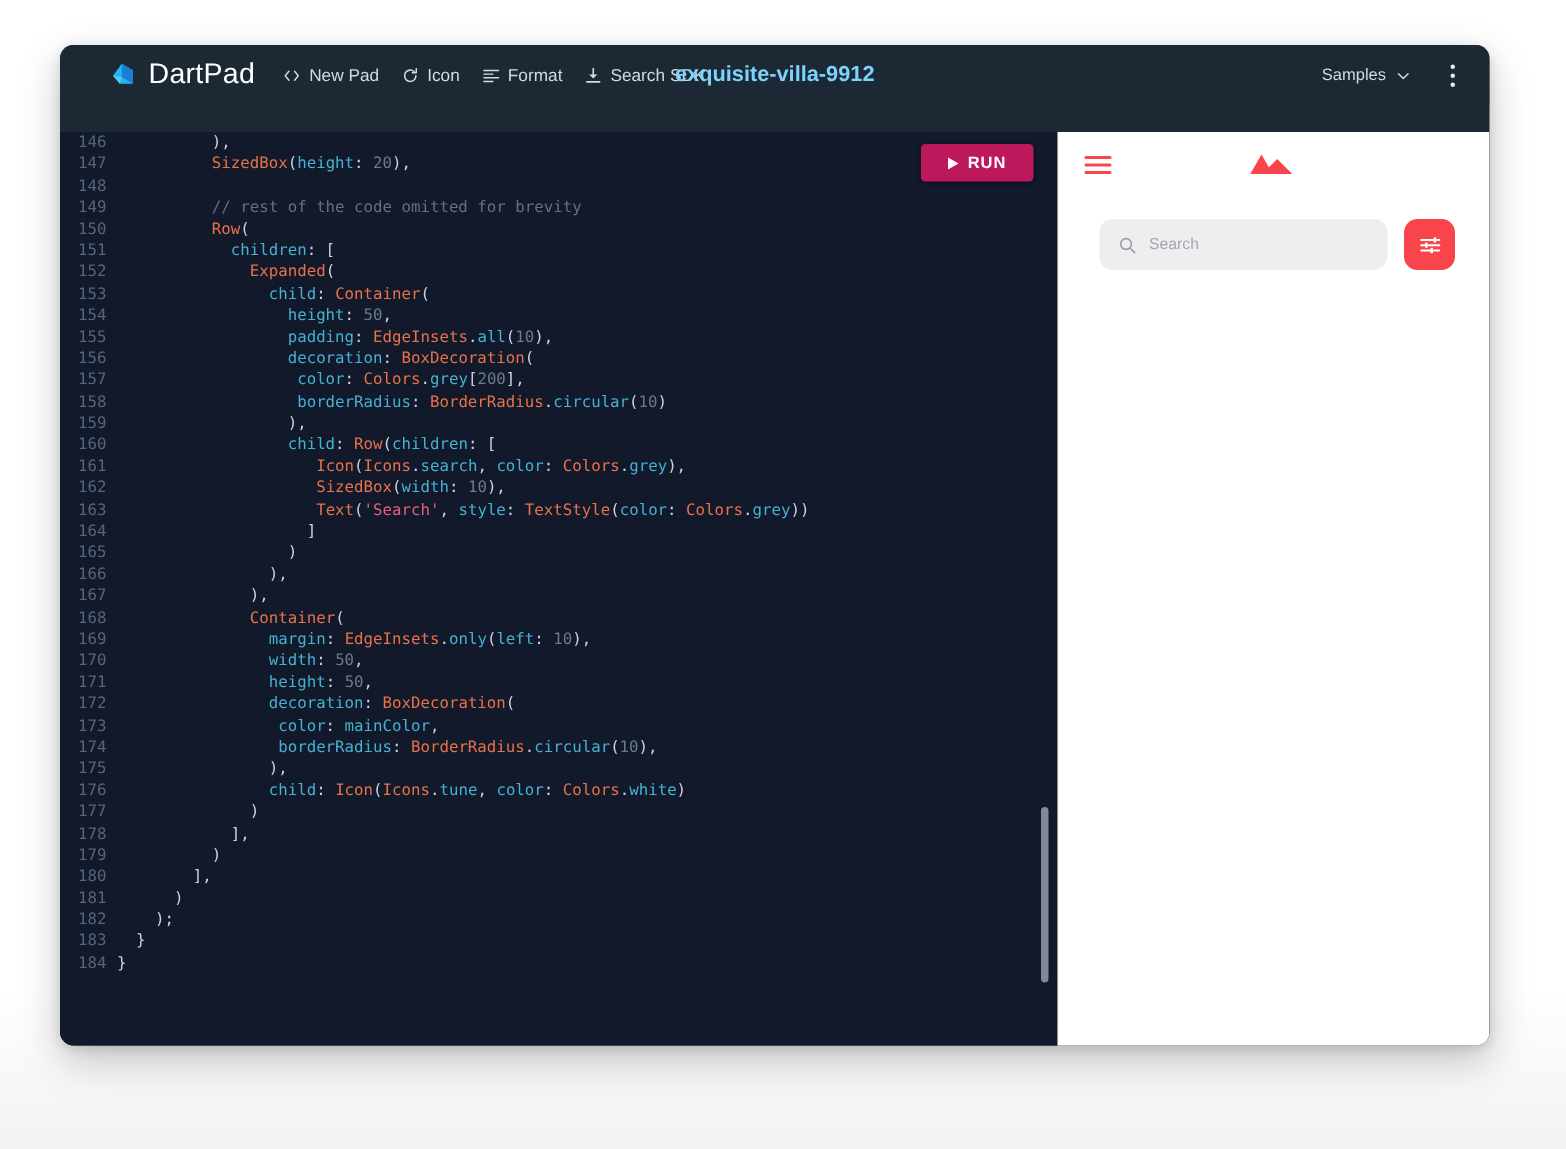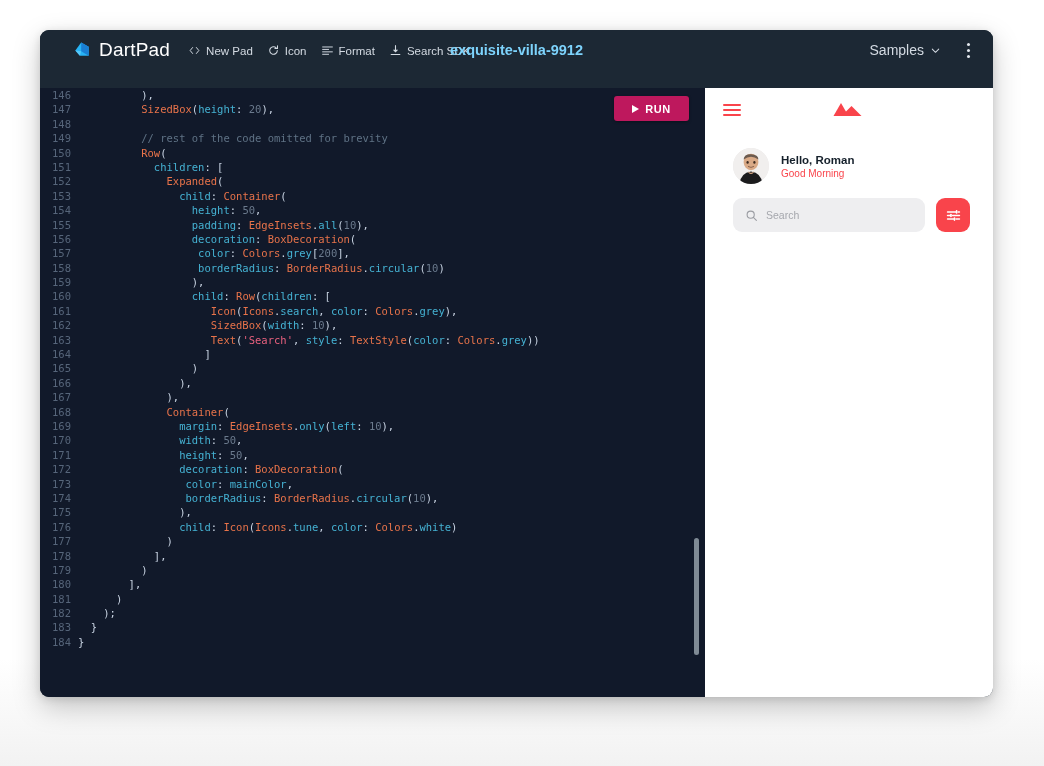--- a/index.html
+++ b/index.html
@@ -51,21 +51,21 @@
     display: flex; align-items: center; justify-content: center;
     color: #7dd3fc; font-size: 14.5px; font-weight: bold;
     pointer-events: none;
   }
   #topbar-right {
     position: absolute; right: 14px; top: 0; height: 40px;
     display: flex; align-items: center; gap: 4px;
   }
   .samples-btn {
     display: flex; align-items: center; gap: 6px;
-    color: #d3dae2; font-size: 14px; cursor: pointer;
+    color: #d3dae2; font-size: 11px; cursor: pointer;
     padding: 4px 6px;
   }
   .kebab { width: 22px; height: 24px; display:flex; flex-direction:column;
     align-items:center; justify-content:center; gap:3px; cursor:pointer; margin-left: 6px;}
   .kebab i { width: 3px; height: 3px; border-radius: 50%; background: #e3e8ee; display:block; }
 
   
   #body-split {
     position: relative;
     height: 627px;
@@ -288,38 +288,20 @@
             <i></i>
           </div>
           <div id="prev-logo">
             <svg width="34" height="18" viewBox="0 0 34 18">
               <path d="M9 2 L16.5 15 L1.5 15 Z" fill="#f9444b"></path>
               <path d="M19.5 5 L29.5 15 L9.5 15 Z" fill="#f9444b"></path>
             </svg>
           </div>
         </div>
 
-        <div id="greet-row">
-          <div class="avatar">
-            <svg viewBox="0 0 36 36" width="36" height="36">
-              <circle cx="18" cy="18" r="18" fill="#f1efee"></circle>
-              <ellipse cx="18" cy="14" rx="7.4" ry="8.2" fill="#d9aa87"></ellipse>
-              <path d="M10.6 11.5 Q18 6 25.4 11.5 Q25.4 6.5 18 6.2 Q11 6 10.6 11.5 Z" fill="#6b5a4e"></path>
-              <ellipse cx="14.6" cy="14.4" rx="1.15" ry="1.3" fill="#3a2a20"></ellipse>
-              <ellipse cx="21.4" cy="14.4" rx="1.15" ry="1.3" fill="#3a2a20"></ellipse>
-              <path d="M15.3 18.6 Q18 20.4 20.7 18.6" fill="none" stroke="#8a6450" stroke-width="1" stroke-linecap="round"></path>
-              <path d="M6.5 36 Q7.6 25 18 23.6 Q28.4 25 29.5 36 Z" fill="#1b1b1d"></path>
-              <path d="M15.3 23.2 Q18 26.4 20.7 23.2 L20.7 24.6 Q18 27.6 15.3 24.6 Z" fill="#d9aa87"></path>
-            </svg>
-          </div>
-          <div>
-            <div class="greet-name">Hello, Roman</div>
-            <div class="greet-sub">Good Morning</div>
-          </div>
-        </div>
 
 
         <div id="search-row">
           <div id="search-box">
             <svg width="13" height="13" viewBox="0 0 24 24">
               <circle cx="10.5" cy="10.5" r="6.6" fill="none" stroke="#9a9ca2" stroke-width="2"></circle>
               <path d="M15.4 15.4 L21 21" stroke="#9a9ca2" stroke-width="2" stroke-linecap="round"></path>
             </svg>
             <span class="ph">Search</span>
           </div>

